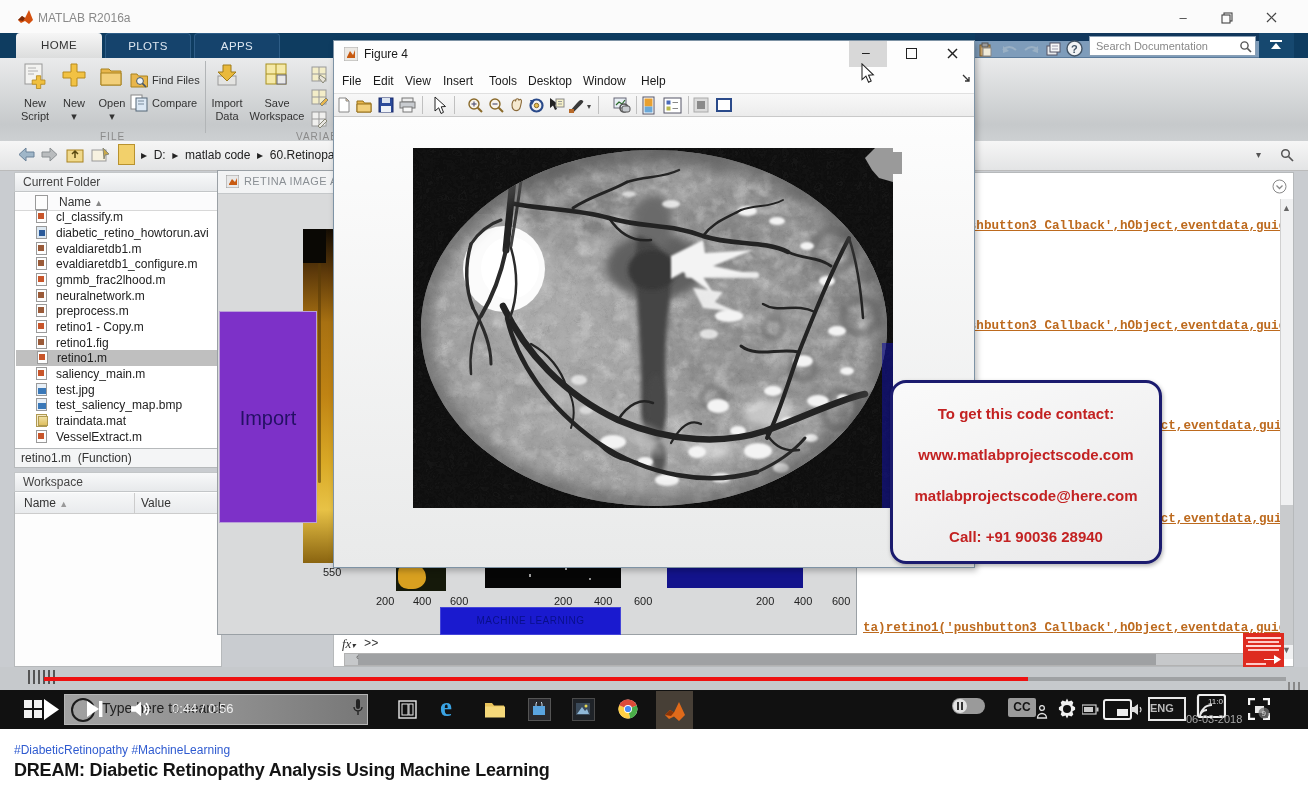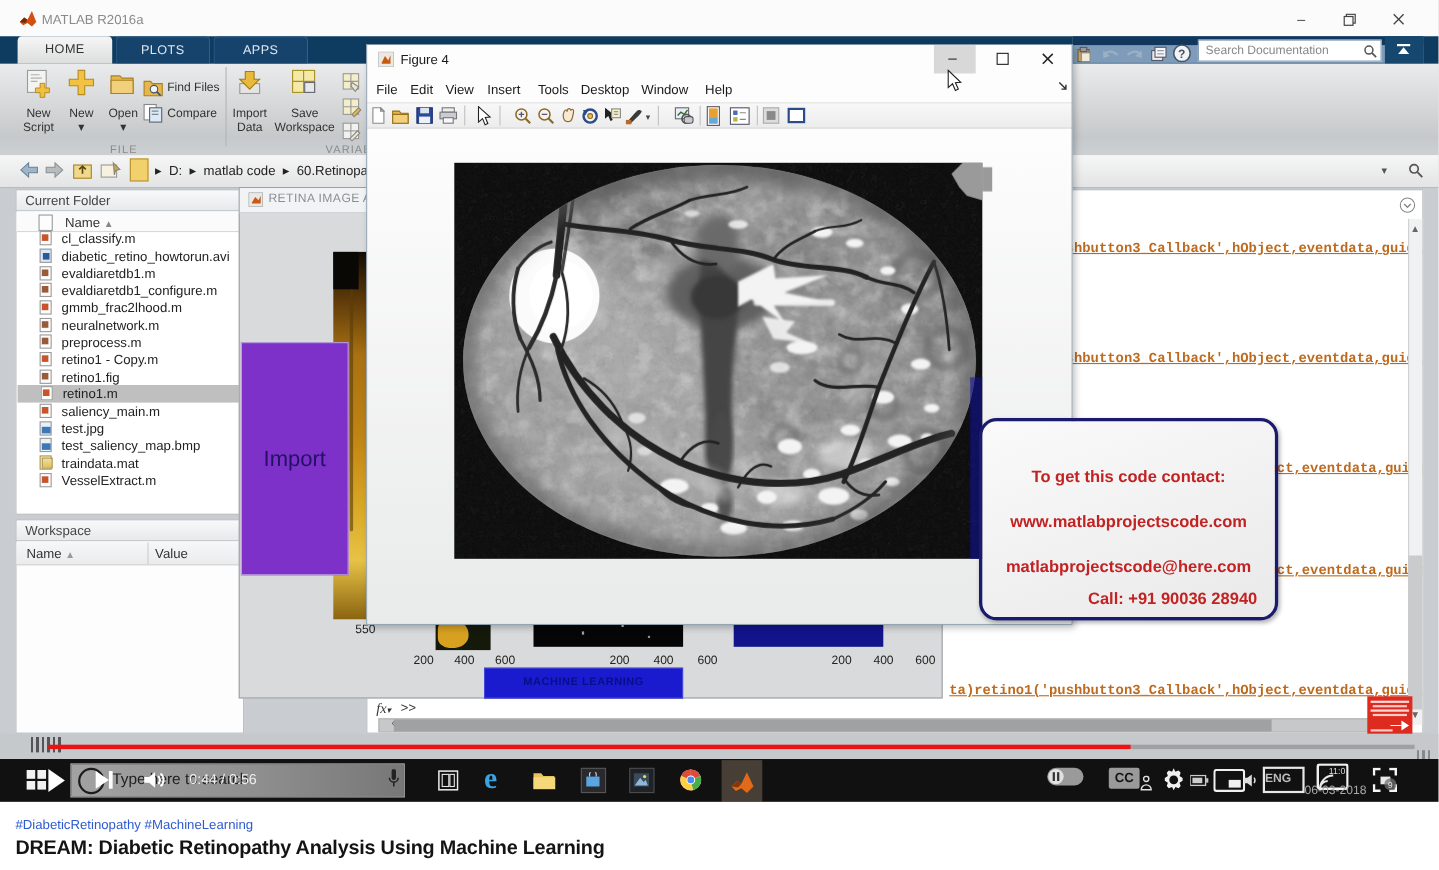--- a/index.html
+++ b/index.html
@@ -43,21 +43,21 @@
 .fi.mat{background:#f5e9c8;border-color:#b09a50;}
 .fi.mat::before{content:"";position:absolute;left:1px;top:1px;width:8px;height:8px;background:linear-gradient(#f0dfa0,#e0c060);border:1px solid #b09a50;}
 
 #fig4{position:absolute;left:333px;top:40px;width:642px;height:528px;background:#fff;border:1px solid #7e93a5;box-sizing:border-box;box-shadow:2px 3px 6px rgba(0,0,0,.25);}
 #fig4 .menus{position:absolute;left:0;top:26px;width:640px;height:26px;background:#fdfdfd;font-size:12px;color:#1a1a1a;}
 #fig4 .menus span{position:absolute;top:7px;}
 #fig4 .tbar{position:absolute;left:0;top:52px;width:640px;height:24px;background:linear-gradient(#f8f8f8,#ececec);border-top:1px solid #e0e0e0;border-bottom:1px solid #c9c9c9;box-sizing:border-box;}
 #fig4 .content{position:absolute;left:0;top:76px;width:640px;height:450px;background:linear-gradient(#fdfdfd,#e9eaea);}
 
 #contact{position:absolute;left:890px;top:380px;width:272px;height:184px;background:linear-gradient(160deg,#fafafa,#e9e9ea);border:3px solid #1b1b6e;border-radius:16px;box-sizing:border-box;box-shadow:1px 2px 4px rgba(0,0,0,.3);}
-#contact div{position:absolute;width:100%;text-align:center;font-weight:bold;color:#c32222;font-size:15px;margin-top:20px;}
+#contact div{position:absolute;width:100%;text-align:center;font-weight:bold;color:#c32222;font-size:15px;}
 
 #retwin{position:absolute;left:217px;top:170px;width:640px;height:465px;background:#d9dadb;border:1px solid #9aa0a5;box-sizing:border-box;}
 #retwin .tick{position:absolute;font-size:11px;color:#222;padding-left:48px;}
 
 #taskbar{position:absolute;left:0;top:690px;width:1308px;height:39px;background:#111;}
 #belowvid{position:absolute;left:0;top:729px;width:1308px;height:78px;background:#fff;}
 </style>
 </head>
 <body>
 <div id="wrap">
@@ -309,20 +309,21 @@
           <span class="fi mat"></span>
           <span class="nm">traindata.mat</span>
         </div>
     <div class="frow" style="top:256px;">
           <span class="fi m"></span>
           <span class="nm">VesselExtract.m</span>
         </div>
   </div>
   <div class="panelhead" style="left:14px;top:172px;">Current Folder</div>
 
+  <div class="abs" style="left:14px;top:448px;width:208px;height:20px;background:#f4f5f6;border:1px solid #b6b9bb;box-sizing:border-box;font-size:12px;color:#333;line-height:18px;padding-left:6px;">retino1.m &nbsp;(Function)</div>
 
   <div class="abs" style="left:14px;top:472px;width:208px;height:195px;background:#fdfdfd;border:1px solid #b6b9bb;box-sizing:border-box;">
     <div class="abs" style="left:0;top:20px;width:206px;height:20px;background:linear-gradient(#f6f7f8,#e9ebed);border-bottom:1px solid #ccc;">
       <span class="abs" style="left:9px;top:3px;font-size:12px;color:#333;">Name <span style="color:#999;font-size:9px;">▲</span></span>
       <span class="abs" style="left:126px;top:3px;font-size:12px;color:#333;">Value</span>
       <div class="abs" style="left:119px;top:0;width:1px;height:20px;background:#ccc;"></div>
     </div>
   </div>
   <div class="panelhead" style="left:14px;top:472px;">Workspace</div>
 
@@ -359,21 +360,21 @@
     </div>
     <div class="tick" style="left:288px;top:424px;">200</div>
     <div class="tick" style="left:328px;top:424px;">400</div>
     <div class="tick" style="left:368px;top:424px;">600</div>
     <div class="tick" style="left:422px;top:395px;">550</div>
     <div class="abs" style="left:449px;top:387px;width:136px;height:30px;background:#13138c;"></div>
     <div class="tick" style="left:490px;top:424px;">200</div>
     <div class="tick" style="left:528px;top:424px;">400</div>
     <div class="tick" style="left:566px;top:424px;">600</div>
 
-    <div class="abs" style="left:222px;top:436px;width:181px;height:28px;background:#1a1acf;border:1px solid #4444d8;box-sizing:border-box;text-align:center;font-size:10px;line-height:26px;font-weight:bold;letter-spacing:.5px;"><span style="color:#000a6e;opacity:.7;">MACHINE LEARNING</span></div>
+    <div class="abs" style="left:222px;top:436px;width:181px;height:28px;background:#1a1acf;border:1px solid #4444d8;box-sizing:border-box;text-align:center;font-size:10px;line-height:26px;font-weight:normal;letter-spacing:.5px;"><span style="color:#000a6e;opacity:.7;">MACHINE LEARNING</span></div>
 
     <div class="abs" style="left:1px;top:140px;width:98px;height:212px;background:#7d31c8;border:1px solid #b9a0d8;box-sizing:border-box;">
       <div class="abs" style="left:0;top:95px;width:96px;text-align:center;font-size:20px;color:#241064;">Import</div>
     </div>
   </div>
 
   <div id="fig4">
     <div class="abs" style="left:0;top:0;width:640px;height:26px;background:#fdfdfd;">
       <svg class="abs" style="left:10px;top:6px" width="14" height="14" viewBox="0 0 14 14">
             <rect x="0" y="0" width="14" height="14" fill="#ece9e4" stroke="#aaa"></rect>
@@ -649,21 +650,21 @@
 
     <svg class="abs" style="left:527px;top:22px;z-index:5" width="16" height="21" viewBox="0 0 18 24">
           <polygon points="1,1 1,19 5.5,15 8.5,22 11.5,20.5 8.5,14 14,13.5" fill="#fff" stroke="#222" stroke-width="1.2"></polygon>
         </svg>
   </div>
 
   <div id="contact">
     <div style="top:22px;">To get this code contact:</div>
     <div style="top:63px;">www.matlabprojectscode.com</div>
     <div style="top:104px;">matlabprojectscode@here.com</div>
-    <div style="top:133px;padding-left:40px;">Call: +91 90036 28940</div>
+    <div style="top:145px;">Call: +91 90036 28940</div>
   </div>
 
   <div class="abs" style="left:1243px;top:633px;width:41px;height:36px;background:#de2b20;">
     <div class="abs" style="left:3px;top:4px;width:35px;height:1.5px;background:#ffd9d6;"></div>
     <div class="abs" style="left:5px;top:8px;width:31px;height:1.5px;background:#ffc9c6;"></div>
     <div class="abs" style="left:3px;top:12px;width:35px;height:1.5px;background:#ffd9d6;"></div>
     <div class="abs" style="left:5px;top:16px;width:31px;height:1.5px;background:#ffc9c6;"></div>
     <div class="abs" style="left:3px;top:30px;width:20px;height:1.5px;background:#ffc9c6;"></div>
     <svg class="abs" style="left:20px;top:20px" width="19" height="13" viewBox="0 0 19 13">
           <polygon points="1,6 11,6 11,2 18,6.5 11,11 11,7 1,7" fill="#fff"></polygon>

